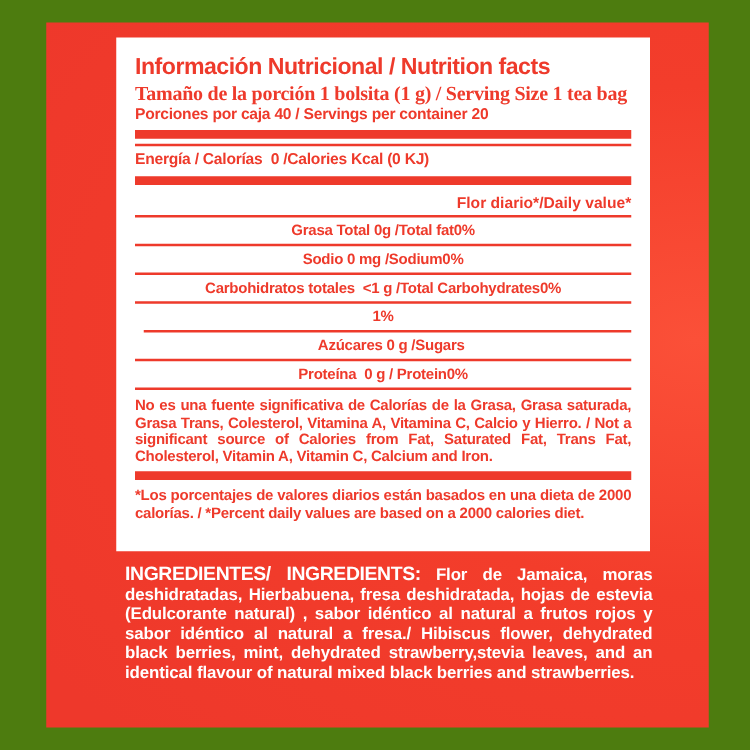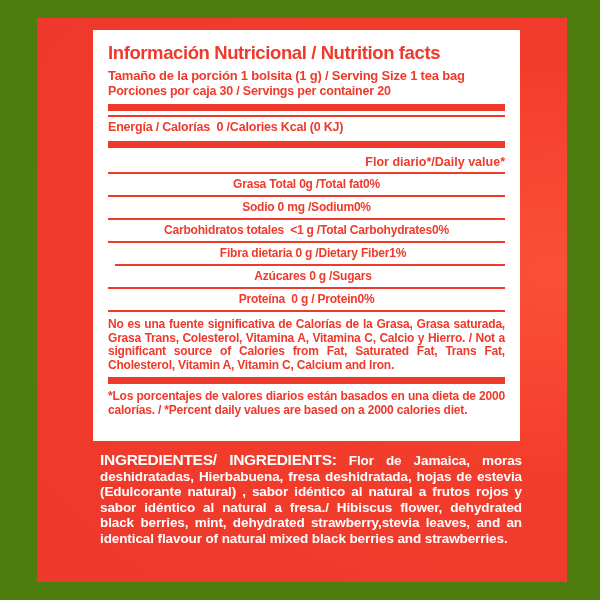--- a/index.html
+++ b/index.html
@@ -39,24 +39,25 @@
   .panel * { color: #ee3a2b; }
   .title {
     font-size: 18.5px;
     line-height: 22px;
     font-weight: 700;
     letter-spacing: -0.4px;
     white-space: nowrap;
     margin: 3px 0 4px 0;
   }
   .subline {
-    font-size: 13px;
+    font-size: 16px;
     line-height: 15px;
     font-weight: 700;
     letter-spacing: -0.2px;
+    font-family: Liberation Serif, serif;
   }
   .subline2 {
     font-size: 12.5px;
     line-height: 17px;
     font-weight: 700;
     letter-spacing: -0.2px;
   }
   .bar {
     height: 7px;
     background: #ee3a2b;
@@ -123,21 +124,21 @@
 </style>
 </head>
 <body>
 
 <div class="page">
   <div class="red-bg">
 
     <div class="panel">
       <div class="title">Información Nutricional / Nutrition facts</div>
       <div class="subline">Tamaño de la porción 1 bolsita (1 g) / Serving Size 1 tea bag</div>
-      <div class="subline2">Porciones por caja 30 / Servings per container 20</div>
+      <div class="subline2">Porciones por caja 40 / Servings per container 20</div>
 
       <div class="bar"></div>
 
       <div class="rule"></div>
       <div class="heading-line">Energía / Calorías  0 /Calories Kcal (0 KJ)</div>
 
       <div class="bar"></div>
 
       <div class="dv-head">Flor diario*/Daily value*</div>
       <div class="rule"></div>
@@ -154,21 +155,20 @@
       </div>
       <div class="rule"></div>
 
       <div class="nrow">
         <span class="lbl">Carbohidratos totales  &lt;1 g /Total Carbohydrates</span>
         <span class="val">0%</span>
       </div>
       <div class="rule"></div>
 
       <div class="nrow">
-        <span class="lbl ind">Fibra dietaria 0 g /Dietary Fiber</span>
         <span class="val">1%</span>
       </div>
       <div class="rule indent-rule"></div>
 
       <div class="nrow">
         <span class="lbl ind">Azúcares 0 g /Sugars</span>
         <span class="val"></span>
       </div>
       <div class="rule"></div>
 

